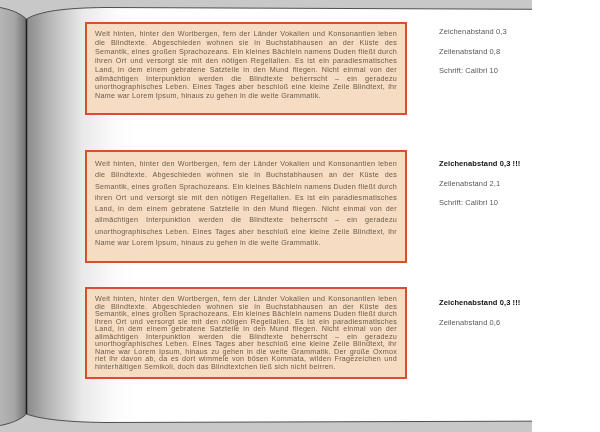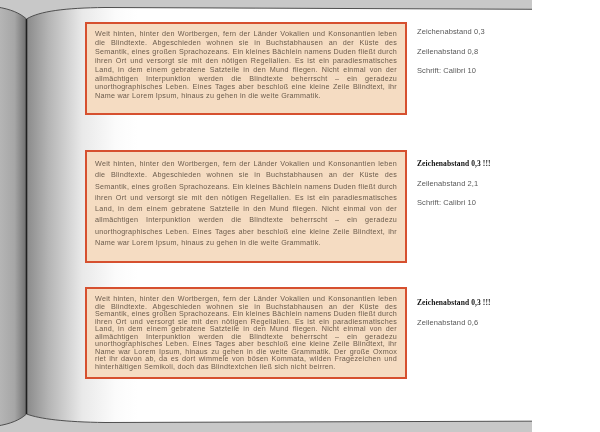--- a/index.html
+++ b/index.html
@@ -10,23 +10,23 @@
   .sample-box{
     position:absolute;left:85px;width:322px;box-sizing:border-box;
     border:2px solid #d6502f;background:#f5dcc2;color:#6a5b4c;
     font-size:7.2px;letter-spacing:0.25px;text-align:justify;
     padding:6px 8px;overflow:hidden;
   }
   #box1{top:22px;height:93px;line-height:8.9px;}
   #box2{top:150px;height:113px;line-height:11.3px;}
   #box3{top:287px;height:92px;line-height:7.5px;}
 
-  .annotation{position:absolute;left:417px;font-size:7.5px;color:#595959;letter-spacing:0.1px;}
+  .annotation{position:absolute;left:439px;font-size:7.5px;color:#595959;letter-spacing:0.1px;}
   .annotation .line{display:block;margin-bottom:10.5px;white-space:nowrap;}
-  .annotation .line.bold{color:#111;font-weight:bold;font-family:Liberation Serif, serif;}
+  .annotation .line.bold{color:#111;font-weight:bold;}
   #ann1{top:27px;}
   #ann2{top:159px;}
   #ann3{top:298px;}
 </style>
 </head>
 <body>
 
 <div id="screen">
 
   <svg id="book-svg" width="600" height="432" viewBox="0 0 600 432" aria-hidden="true">

